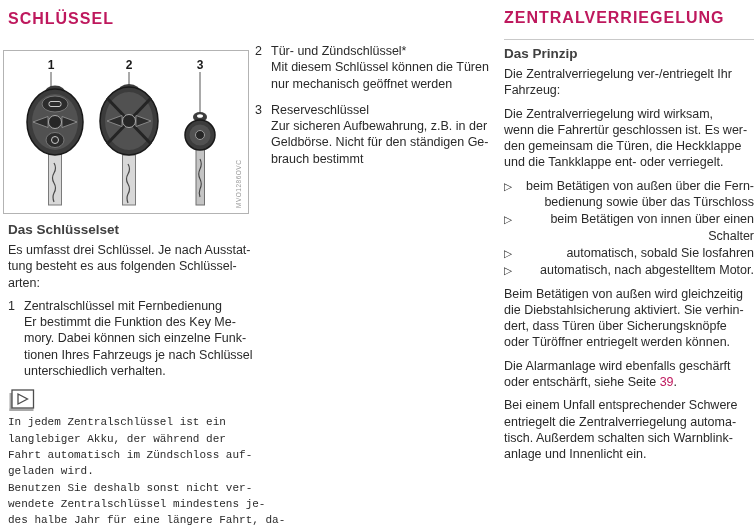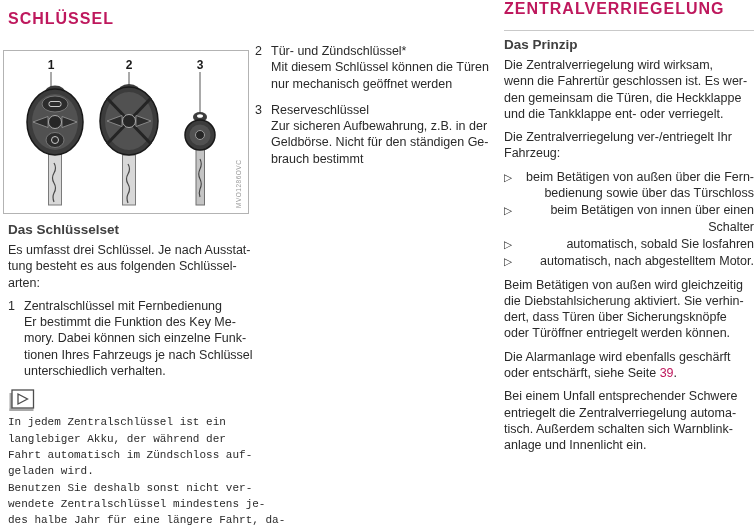--- a/index.html
+++ b/index.html
@@ -4,21 +4,21 @@
 <style>
   html,body{margin:0;padding:0;}
   body{
     width:756px;height:525px;position:relative;background:#ffffff;
     font-family:"Liberation Sans", sans-serif;color:#2a2a2a;
     overflow:hidden;
   }
   .col{position:absolute;}
   .col-left{left:8px;top:10px;width:242px;}
   .col-mid{left:255px;top:43px;width:238px;}
-  .col-right{left:504px;top:0;width:250px;}
+  .col-right{left:504px;top:9px;width:250px;}
 
   h1{font-size:16px;font-weight:bold;letter-spacing:1px;margin:0;color:#be185d;}
   h2{font-size:13.5px;font-weight:bold;margin:0 0 5px 0;color:#404040;}
 
   .body-text{font-size:12.5px;line-height:16.3px;white-space:pre;margin:0 0 7px 0;}
 
   .fig{
     position:absolute;left:-5px;top:40px;width:244px;height:162px;
     border:1px solid #b3b3b3;background:#fff;box-sizing:content-box;
   }
@@ -157,26 +157,26 @@
 Geldbörse. Nicht für den ständigen Ge-
 brauch bestimmt</span>
     </div>
   </div>
 
   <div class="col col-right">
     <h1>ZENTRALVERRIEGELUNG</h1>
     <hr class="rule">
     <h2>Das Prinzip</h2>
 
+    <p class="body-text">Die Zentralverriegelung ver-/entriegelt Ihr
+Fahrzeug:</p>
     <p class="body-text">Die Zentralverriegelung wird wirksam,
 wenn die Fahrertür geschlossen ist. Es wer-
 den gemeinsam die Türen, die Heckklappe
 und die Tankklappe ent- oder verriegelt.</p>
-    <p class="body-text">Die Zentralverriegelung ver-/entriegelt Ihr
-Fahrzeug:</p>
 
     <div class="bullets">
       <div class="bullet">
         <span class="bmark">▷</span>
         <span class="btext">beim Betätigen von außen über die Fern-
 bedienung sowie über das Türschloss</span>
       </div>
       <div class="bullet">
         <span class="bmark">▷</span>
         <span class="btext">beim Betätigen von innen über einen

